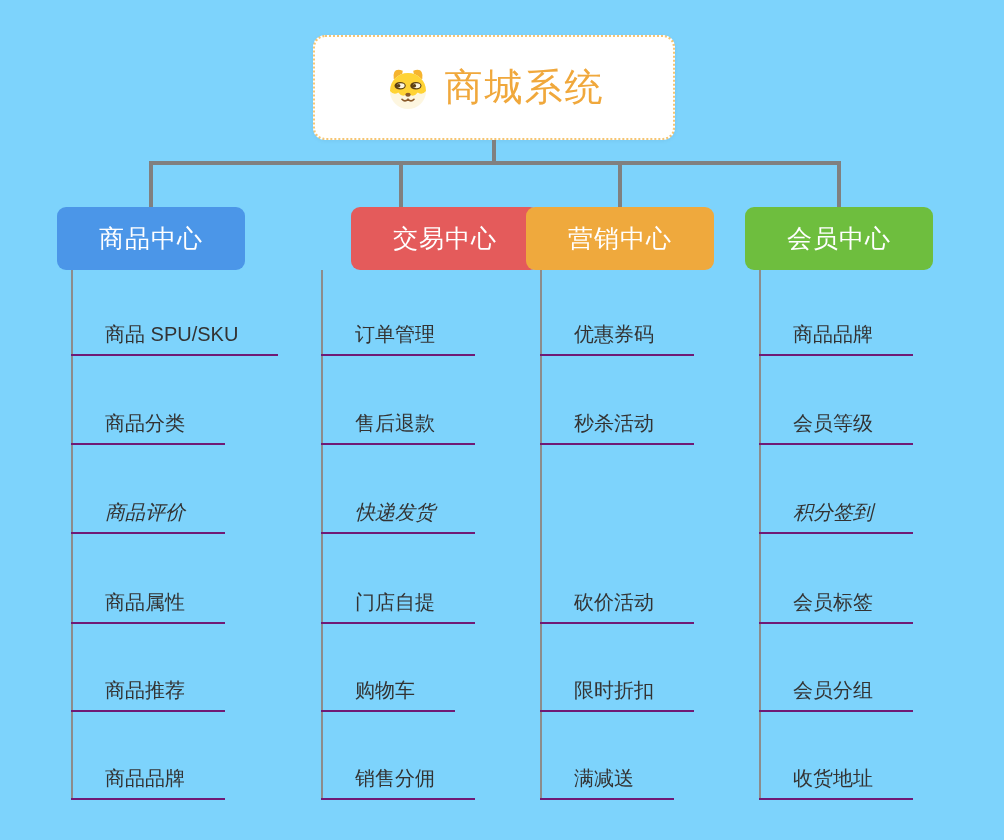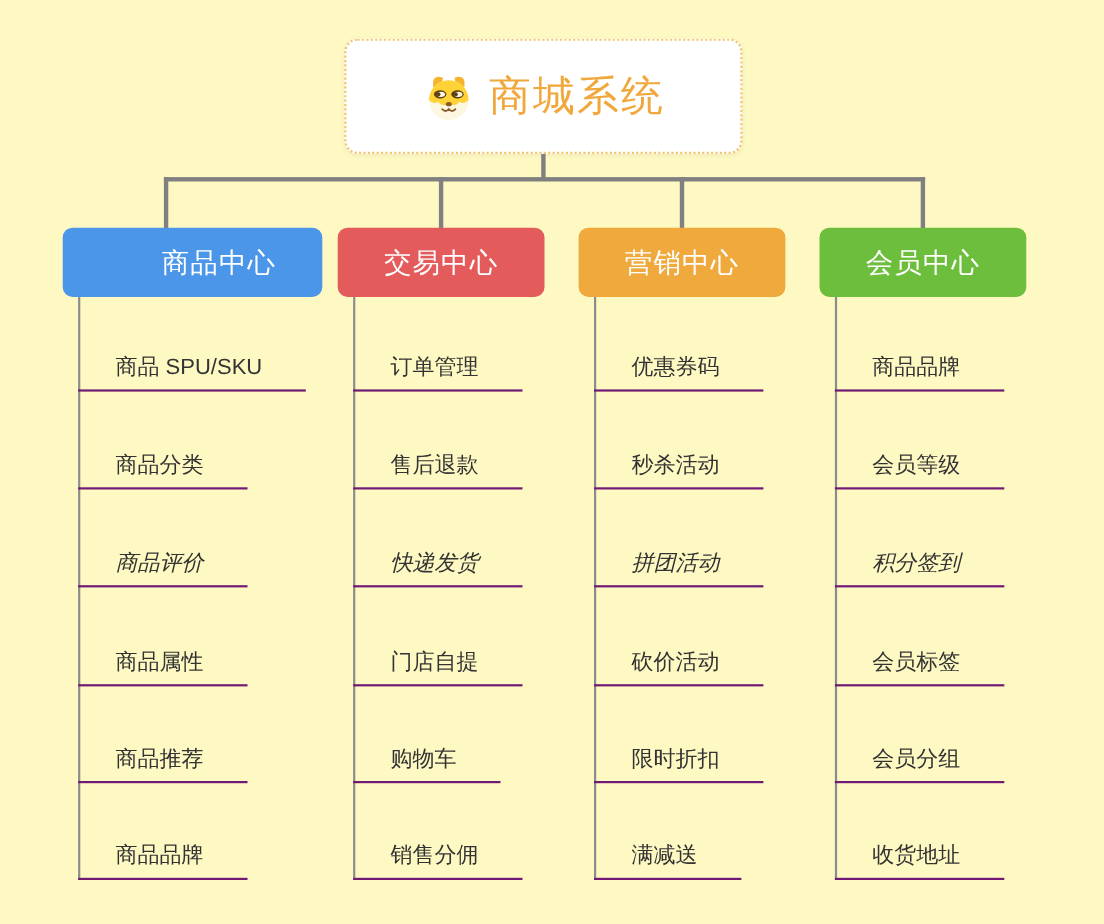--- a/index.html
+++ b/index.html
@@ -1,19 +1,19 @@
 <!DOCTYPE html>
 <html><head>
 <meta charset="utf-8">
 <style>
   html,body { margin:0; padding:0; }
   .canvas {
     position:relative;
     width:1004px; height:840px;
-    background:#fef9c3;
+    background:#7dd3fc;
     font-family:"Liberation Sans","DejaVu Sans",sans-serif;
     overflow:hidden;
   }
 
   
   .root-node {
     position:absolute; left:313px; top:35px;
     width:362px; height:105px; box-sizing:border-box;
     background:#FFFFFF;
     border:2px dotted #F5C572;
@@ -31,21 +31,21 @@
   .drop  { top:161px; width:4px; height:47px; }
   .drop.c1 { left:149px; } .drop.c2 { left:399px; }
   .drop.c3 { left:618px; } .drop.c4 { left:837px; }
 
   
   .branch-header {
     position:absolute; top:207px; width:188px; height:63px;
     border-radius:9px; color:#FFFFFF; font-size:25px; letter-spacing:1px;
     display:flex; align-items:center; justify-content:center;
   }
-  .branch-header.c1 { left:57px;padding-left:48px;  }
+  .branch-header.c1 { left:57px;  }
   .branch-header.c2 { left:307px; }
   .branch-header.c3 { left:526px; }
   .branch-header.c4 { left:745px; }
 
   
   .trunk { position:absolute; top:270px; width:2px; height:530px; background:#8C8C8C; }
   .trunk.c1 { left:71px;  } .trunk.c2 { left:321px; }
   .trunk.c3 { left:540px; } .trunk.c4 { left:759px; }
 
   
@@ -86,21 +86,21 @@
   </div>
 
   <div class="line stem"></div>
   <div class="line hline"></div>
   <div class="line drop c1"></div>
   <div class="line drop c2"></div>
   <div class="line drop c3"></div>
   <div class="line drop c4"></div>
 
   <div class="branch-header c1" style="background-color: rgb(75, 150, 232);">商品中心</div>
-  <div class="branch-header c2" style="background-color: rgb(228, 91, 91);">交易中心</div>
+  <div class="branch-header c2" style="background-color: rgb(228, 91, 91); margin-left: 44px;">交易中心</div>
   <div class="branch-header c3" style="background-color: rgb(239, 169, 61);">营销中心</div>
   <div class="branch-header c4" style="background-color: rgb(110, 190, 62);">会员中心</div>
 
   <div class="trunk c1"></div>
   <div class="trunk c2"></div>
   <div class="trunk c3"></div>
   <div class="trunk c4"></div>
 
   <div class="leaf c1 r0">商品 SPU/SKU</div>
   <div class="leaf c1 r1">商品分类</div>
@@ -111,21 +111,20 @@
 
   <div class="leaf c2 r0">订单管理</div>
   <div class="leaf c2 r1">售后退款</div>
   <div class="leaf c2 r2">快递发货</div>
   <div class="leaf c2 r3">门店自提</div>
   <div class="leaf c2 r4">购物车</div>
   <div class="leaf c2 r5">销售分佣</div>
 
   <div class="leaf c3 r0">优惠券码</div>
   <div class="leaf c3 r1">秒杀活动</div>
-  <div class="leaf c3 r2">拼团活动</div>
   <div class="leaf c3 r4">限时折扣</div>
   <div class="leaf c3 r3">砍价活动</div>
   <div class="leaf c3 r5">满减送</div>
 
   <div class="leaf c4 r0">商品品牌</div>
   <div class="leaf c4 r1">会员等级</div>
   <div class="leaf c4 r2">积分签到</div>
   <div class="leaf c4 r3">会员标签</div>
   <div class="leaf c4 r5">收货地址</div>
   <div class="leaf c4 r4">会员分组</div>

